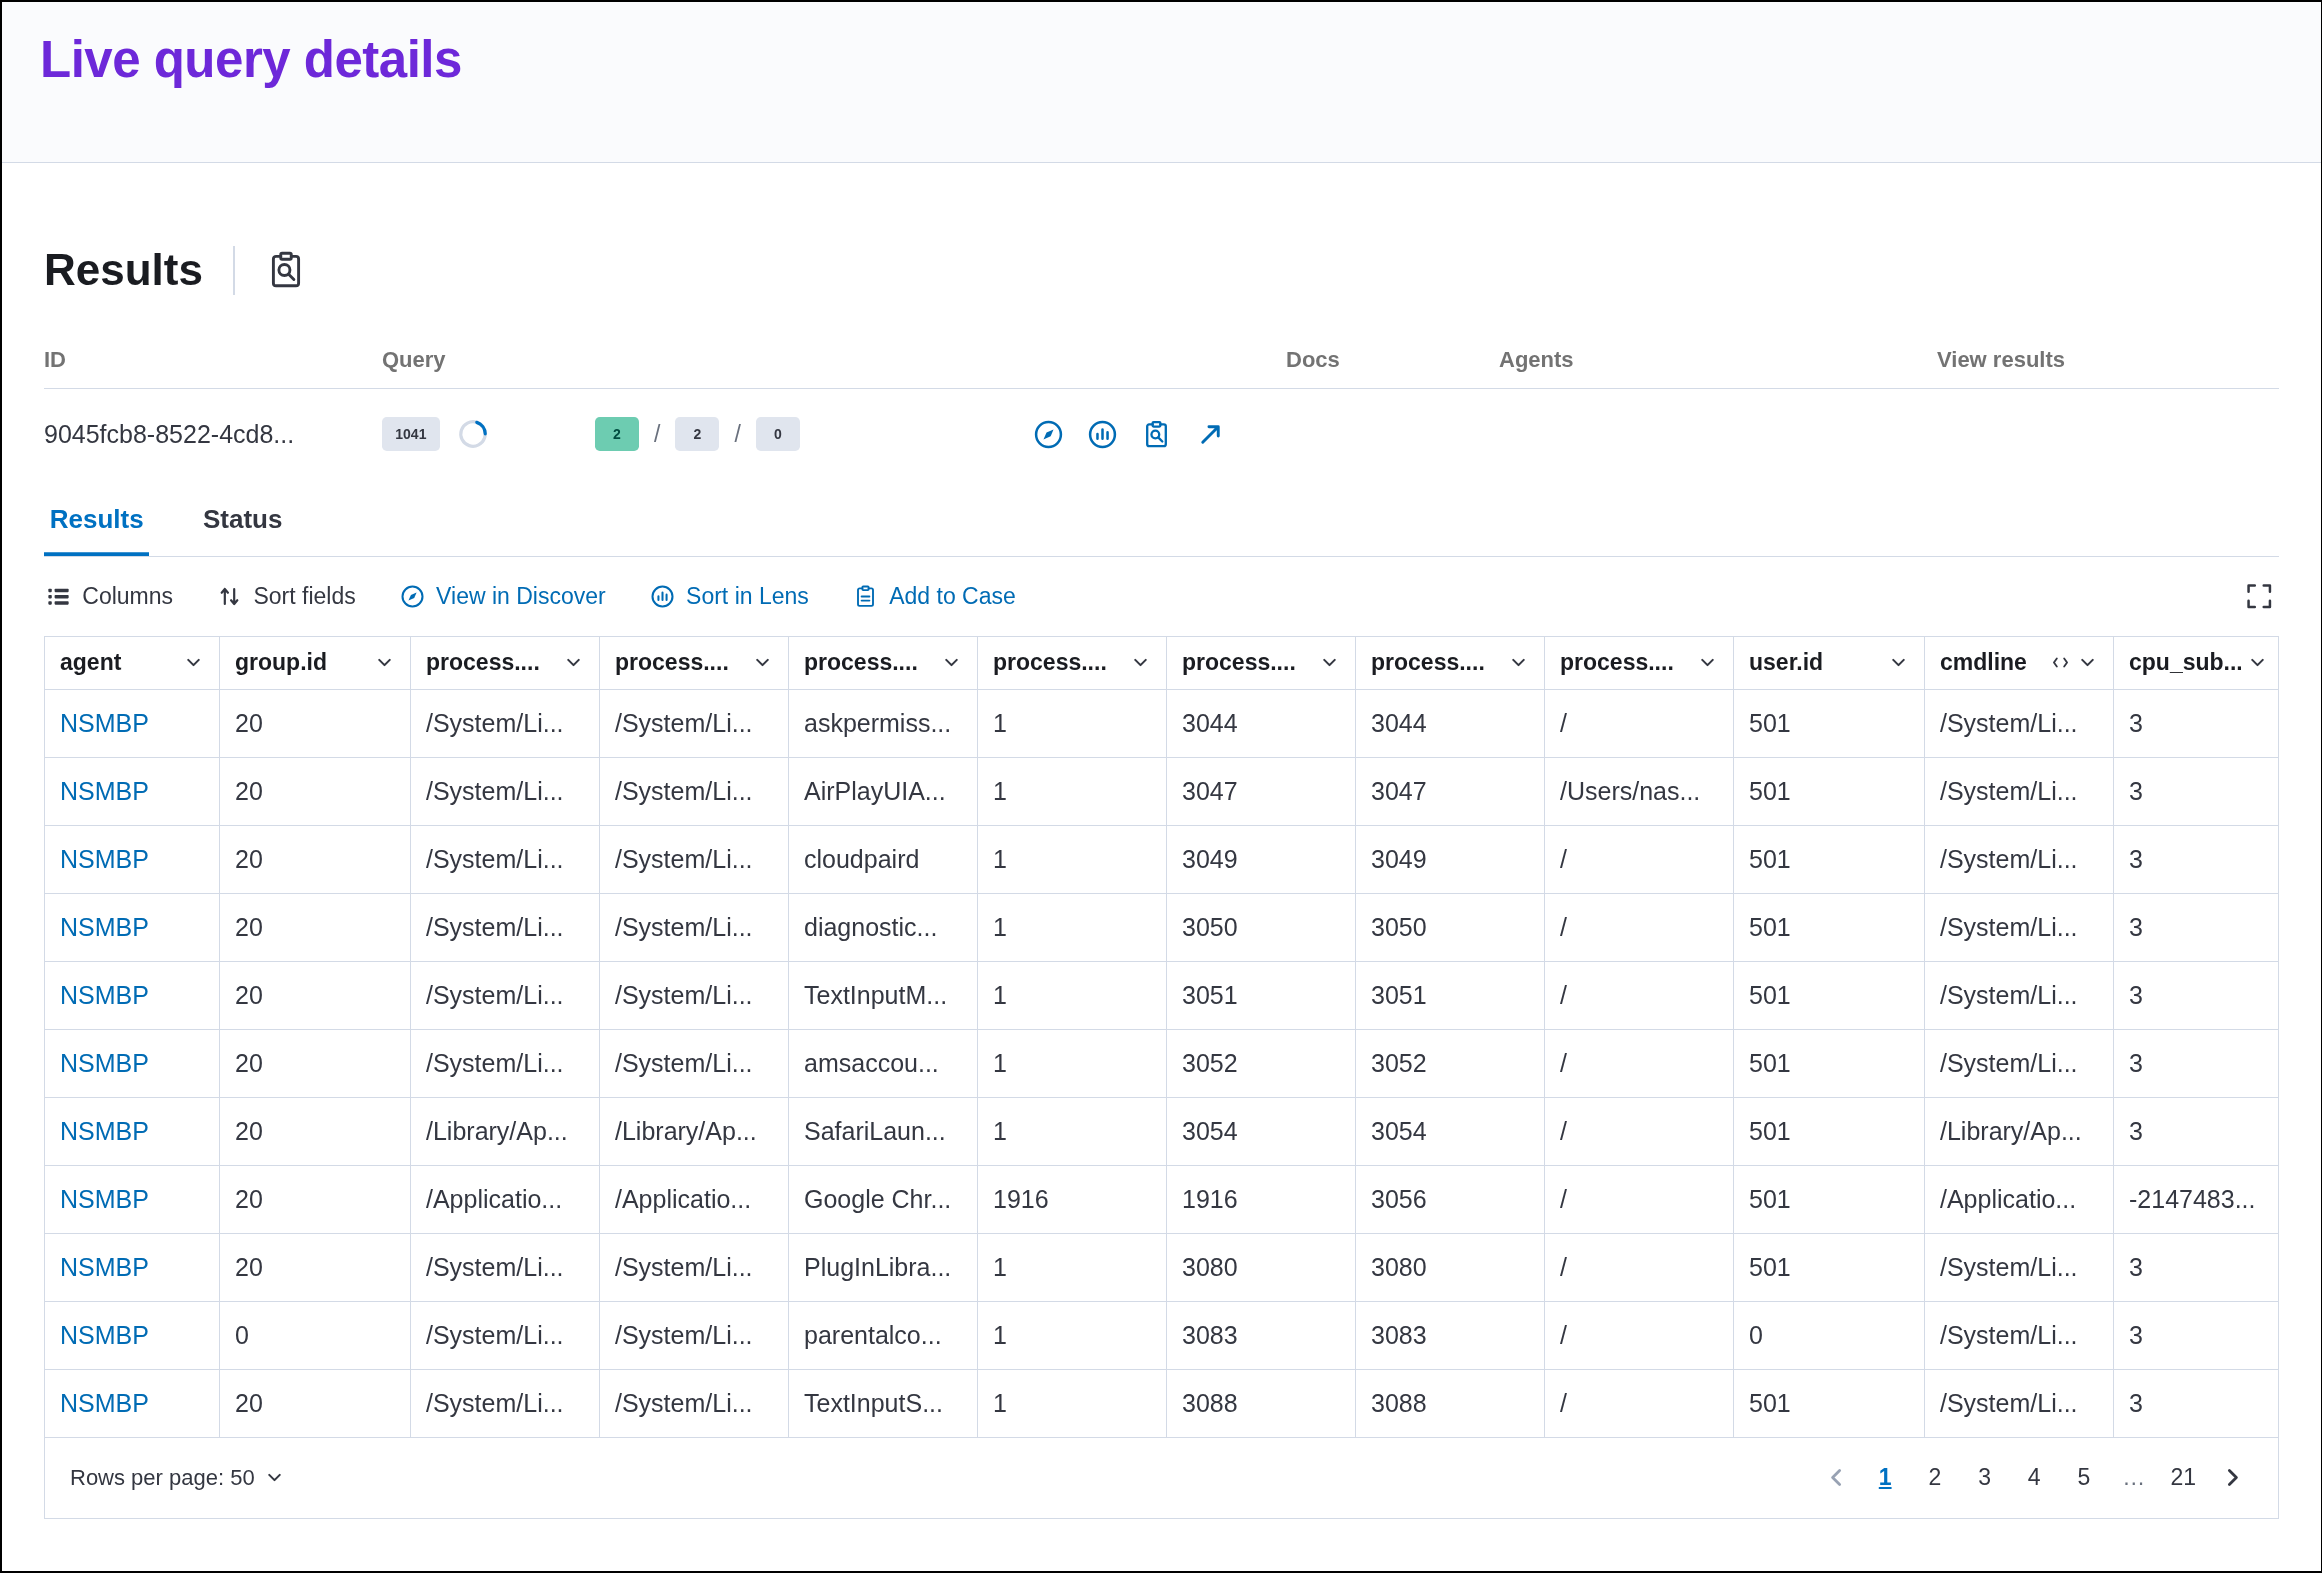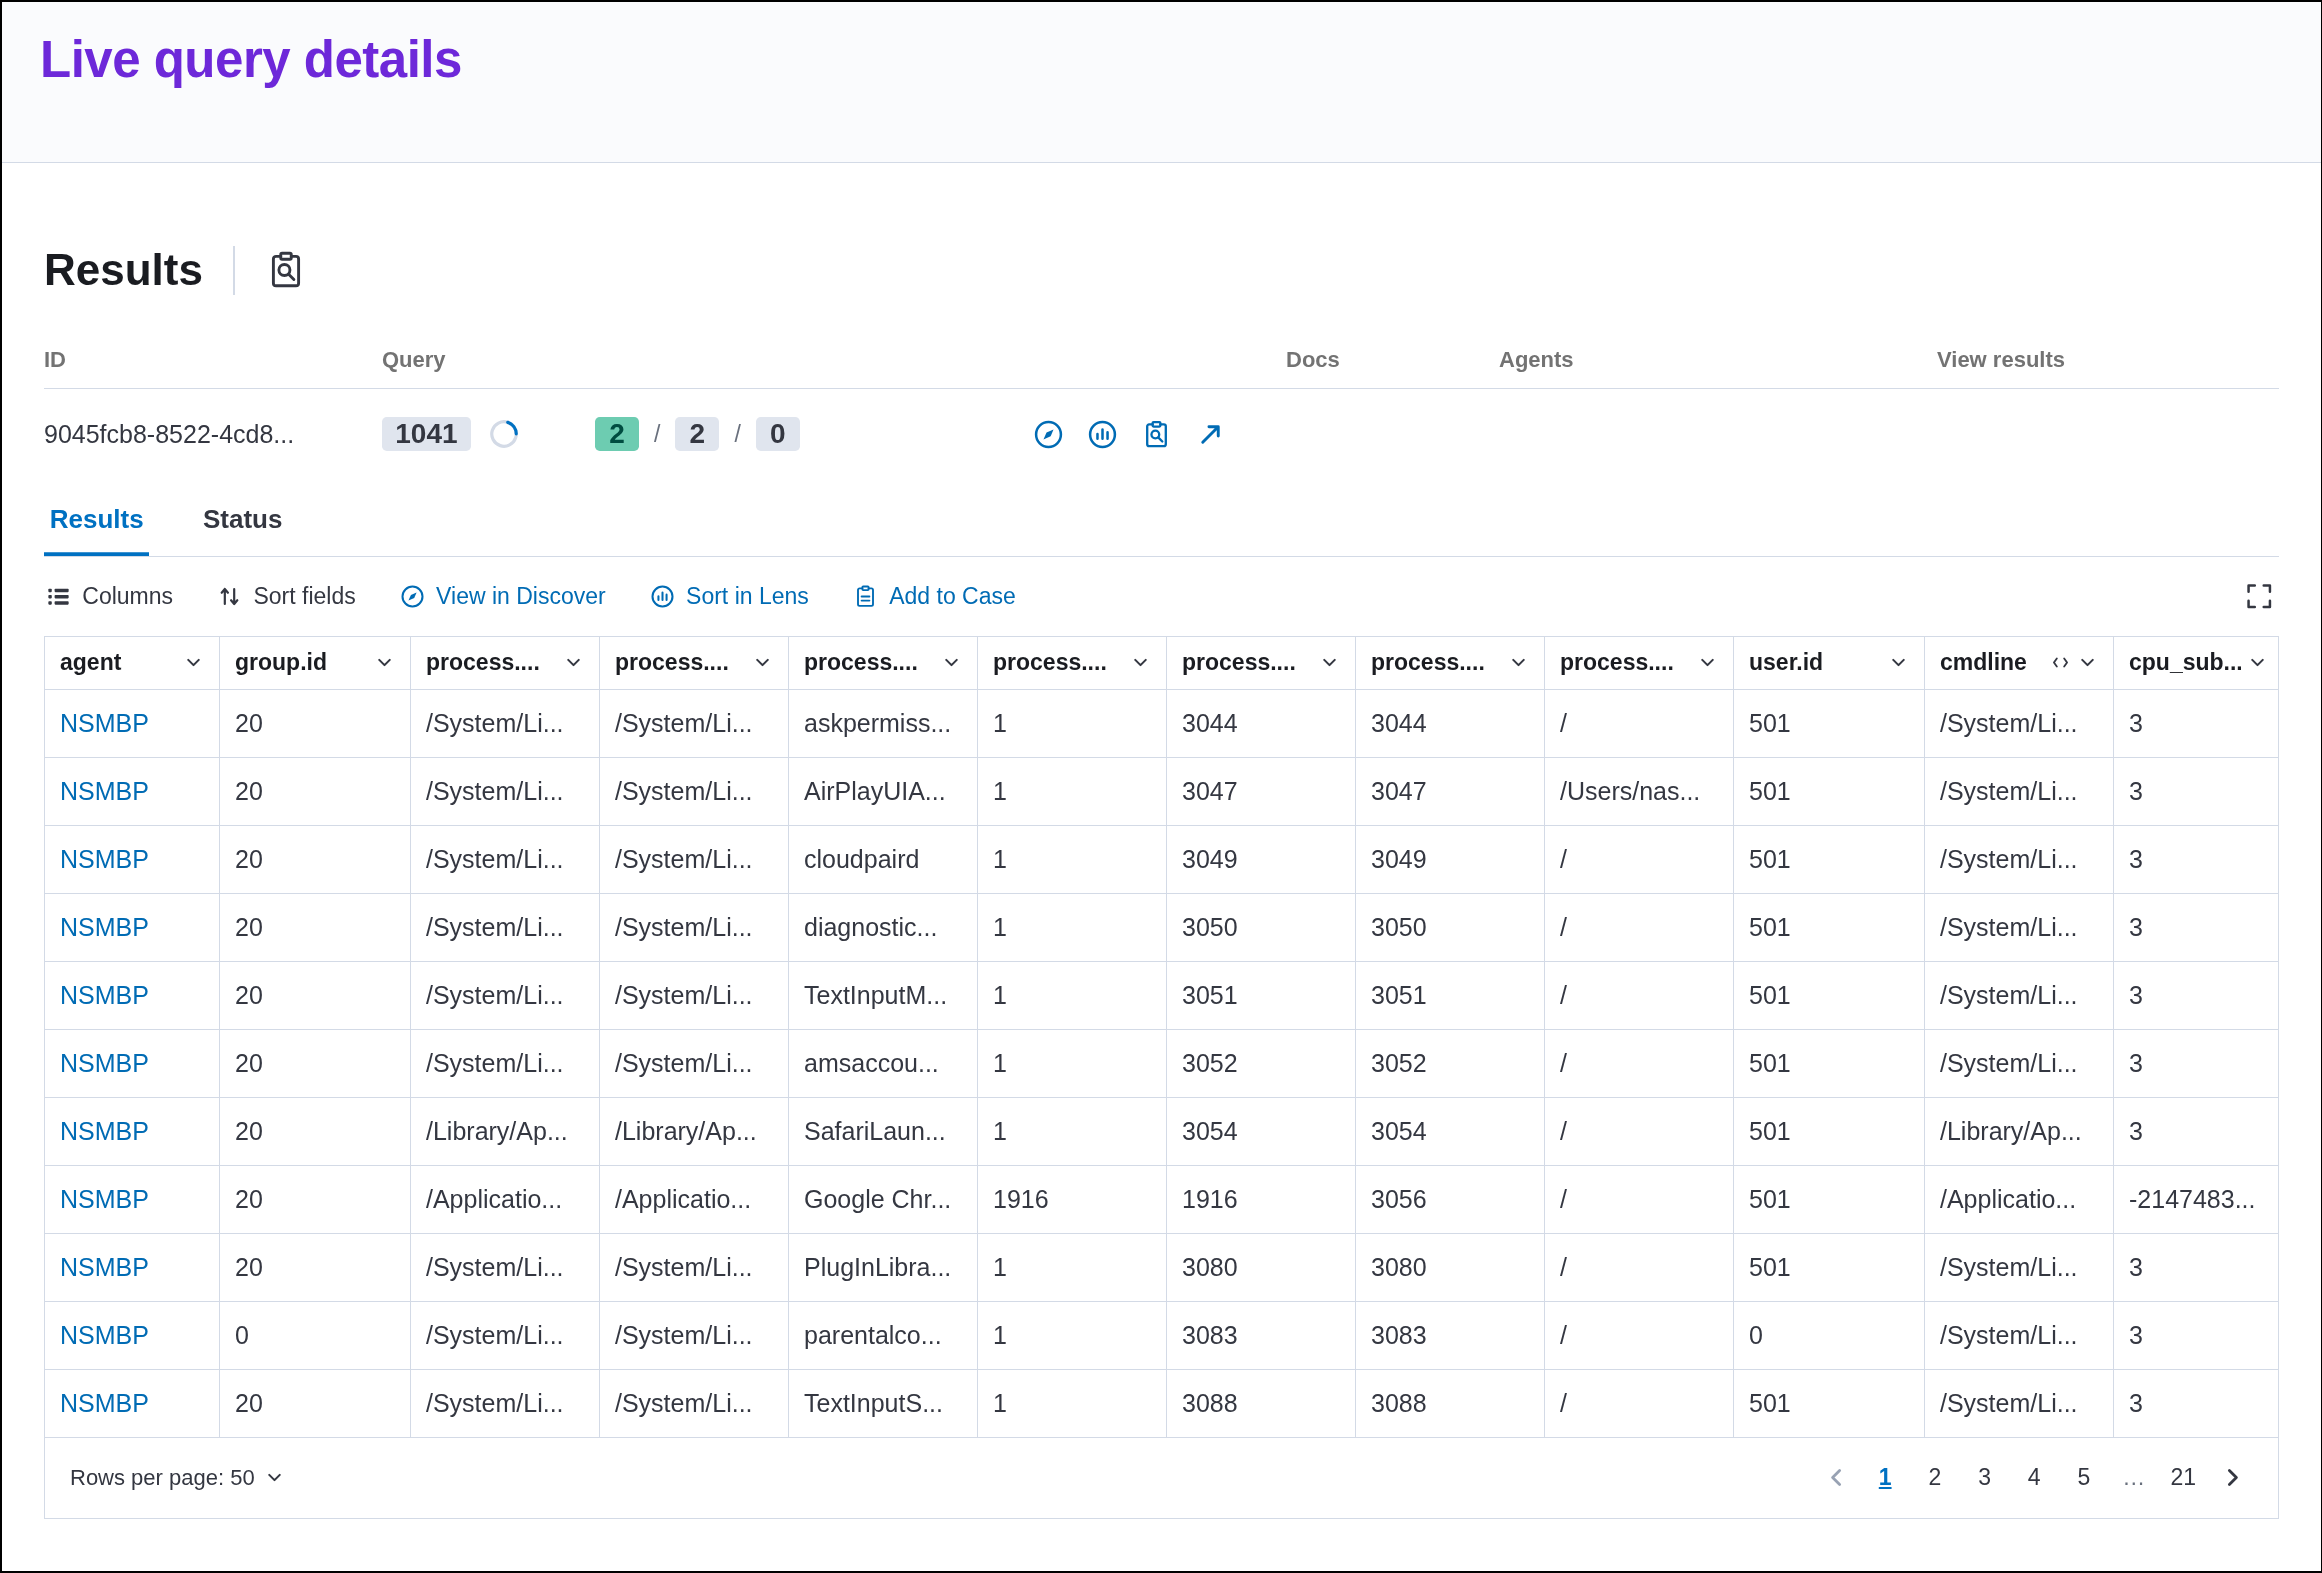--- a/index.html
+++ b/index.html
@@ -28,21 +28,21 @@
   .col-query { flex:1 1 auto; min-width:0; }
   .col-docs { width:213px; flex:none; }
   .col-agents { width:438px; flex:none; }
   .col-view { width:342px; flex:none; }
   .id-value { font-size:25px; color:#343741; }
   .query { font-family:"Liberation Mono","DejaVu Sans Mono",monospace; font-size:22px; white-space:pre; color:#343741; }
   .q-select { color:#0076b8; }
   .q-from { color:#8a4fbe; }
   .docs-cell { display:flex; align-items:center; gap:17px; }
   .agents-cell { display:flex; align-items:center; gap:15px; }
-  .badge { display:inline-flex; align-items:center; justify-content:center; min-width:44px; height:34px; padding:0 13.3px; border-radius:4.8px; background:#e0e5ee; font-size:28px; font-weight:600; color:#343741; }
+  .badge { display:inline-flex; align-items:center; justify-content:center; min-width:44px; height:34px; padding:0 13.3px; border-radius:4.8px; background:#e0e5ee; font-size:14px; font-weight:600; color:#343741; }
   .badge.success { background:#6dccb1; color:#004d40; }
   .sep { font-size:23px; color:#69707d; }
   .spinner { width:32px; height:32px; transform:rotate(18deg); }
   .view-icons { display:flex; align-items:center; gap:23px; }
   .view-icons .vicon { display:inline-flex; color:#006bb4; cursor:pointer; }
   .view-icons svg { width:31px; height:31px; }
 
   
   .tabs { display:flex; gap:48px; border-bottom:1px solid #d3dae6; }
   .tab { font-size:26px; font-weight:600; padding:21px 5.7px 21px; color:#343741; cursor:pointer; }

